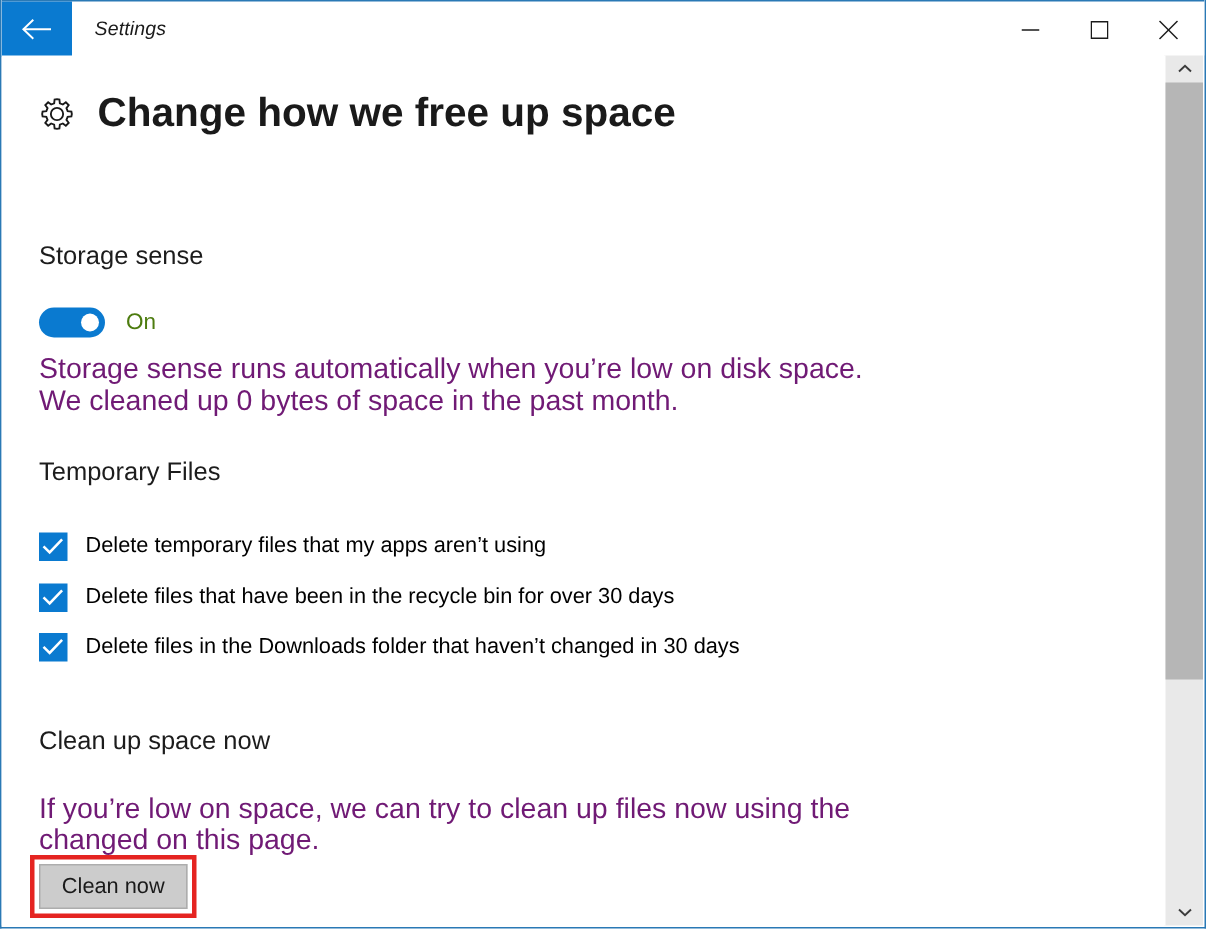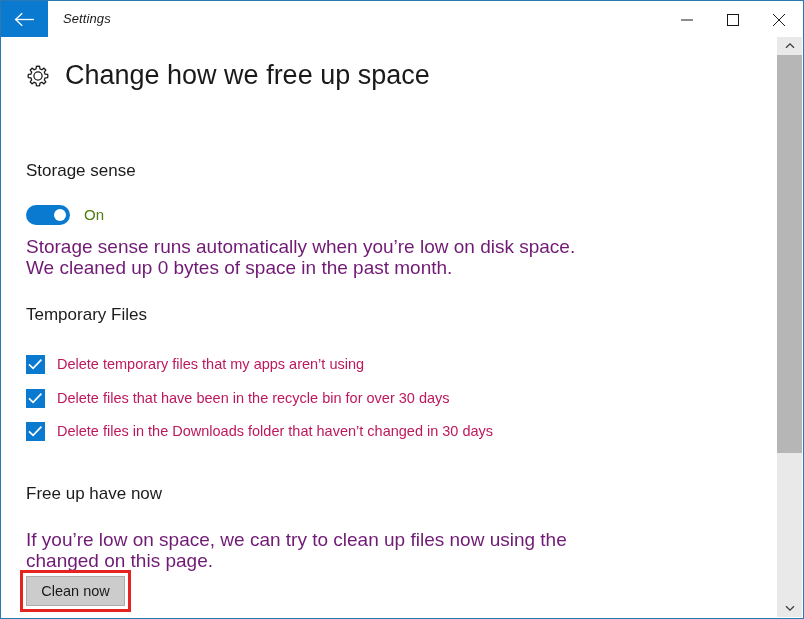--- a/index.html
+++ b/index.html
@@ -76,21 +76,21 @@
   }
   #gear-icon {
     position: absolute;
     left: 0; top: 4px;
     width: 30px; height: 30px;
   }
   #page-title {
     position: absolute;
     left: 42px; top: 0;
     font-size: 27px;
-    font-weight: 400;
+    font-weight: 700;
     color: #1a1a1a;
     white-space: nowrap;
     line-height: 36px;
   }
 
   .section-head {
     position: absolute;
     font-size: 17px;
     font-weight: 400;
     color: #1c1c1c;
@@ -154,21 +154,21 @@
     width: 19px; height: 19px;
     background: #0a7ad0;
     cursor: default;
   }
   .checkbox-box svg { position: absolute; left: 2px; top: 3px; }
 
   .checkbox-label {
     display: block;
     margin-left: 31px;
     font-size: 14.5px;
-    color: #be185d;
+    color: #000000;
     line-height: 21px;
     max-width: 445px;
   }
 
   
   #clean-now-highlight {
     position: absolute;
     left: 19px; top: 533px;
     width: 111px; height: 42px;
     border: 3px solid #e52421;
@@ -306,21 +306,21 @@
 
     <div class="checkbox-row" id="cbrow-2">
       <span class="checkbox-box">
         <svg width="15" height="13" viewBox="0 0 15 13">
           <path d="M1 6.3 L5.1 10.3 L13.4 1.6" fill="none" stroke="#ffffff" stroke-width="1.7"></path>
         </svg>
       </span>
       <span class="checkbox-label">Delete files in the Downloads folder that haven’t changed in 30 days</span>
     </div>
 
-    <div class="section-head" id="head-free-up-space">Free up have now</div>
+    <div class="section-head" id="head-free-up-space">Clean up space now</div>
 
     <div class="body-text" id="free-desc-1">If you’re low on space, we can try to clean up files now using the</div>
     <div class="body-text" id="free-desc-2">changed on this page.</div>
 
     <div id="clean-now-highlight"></div>
     <button id="clean-now-button">Clean now</button>
 
   </div>
 
   <div id="scrollbar">

